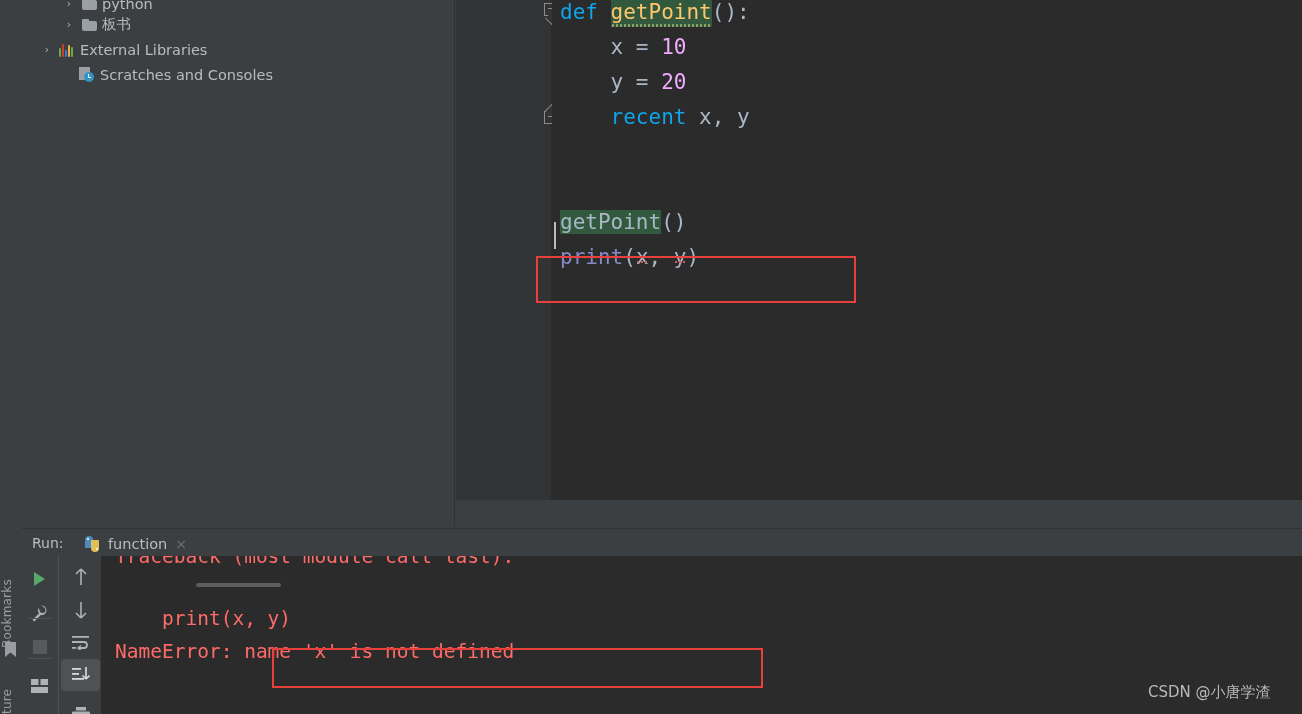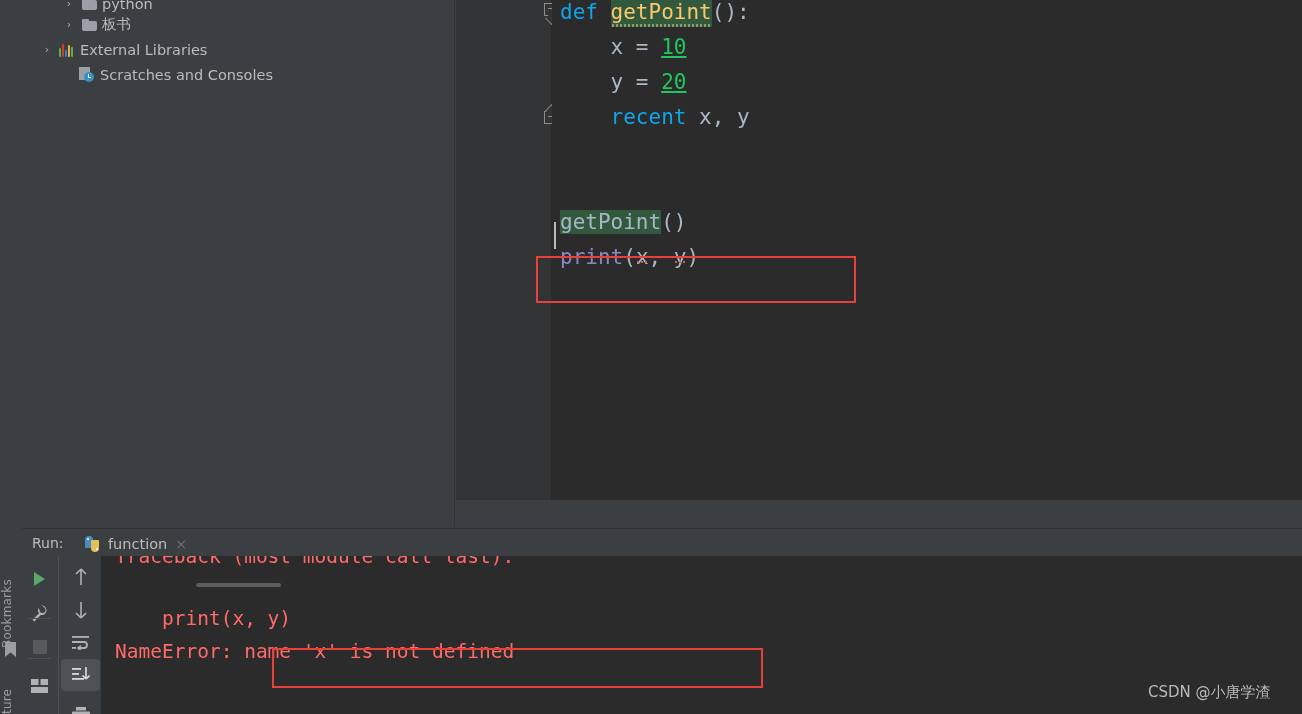--- a/index.html
+++ b/index.html
@@ -57,21 +57,21 @@
                   border-right:1px solid #8b8b8b;border-bottom:1px solid #8b8b8b;
                   transform:rotate(45deg);box-sizing:border-box;}
   .fold-mark.up .tip{top:-5px;border:none;border-left:1px solid #8b8b8b;border-top:1px solid #8b8b8b;}
   .fold-mark .dash{position:absolute;left:4px;top:5px;width:9px;height:1px;background:#8b8b8b;}
 
   .code-area{position:absolute;left:96px;top:0;right:0;height:500px;background:#2b2b2b;}
   .code-line{position:absolute;left:0;height:35px;line-height:35px;white-space:pre;
              font-family:"DejaVu Sans Mono","Liberation Mono",monospace;
              font-size:21px;color:#a9b7c6;}
   .kw{color:#0ea5e9;}
-  .num{color:#22c55e;text-decoration:underline;}
+  .num{color:#f0abfc;}
   .fn{color:#ffc66d;}
   .pnk{color:#a9b7c6;}
   .bi{color:#8888c6;}
   .idf{color:#a9b7c6;}
   .usage{background:#32593d;}
   .wavy-green{
     background-image:radial-gradient(circle at 2px 2.5px, #9aa76a 1.1px, transparent 1.2px);
     background-size:4px 4px;background-repeat:repeat-x;background-position:0 bottom;
     padding-bottom:3px;
   }

